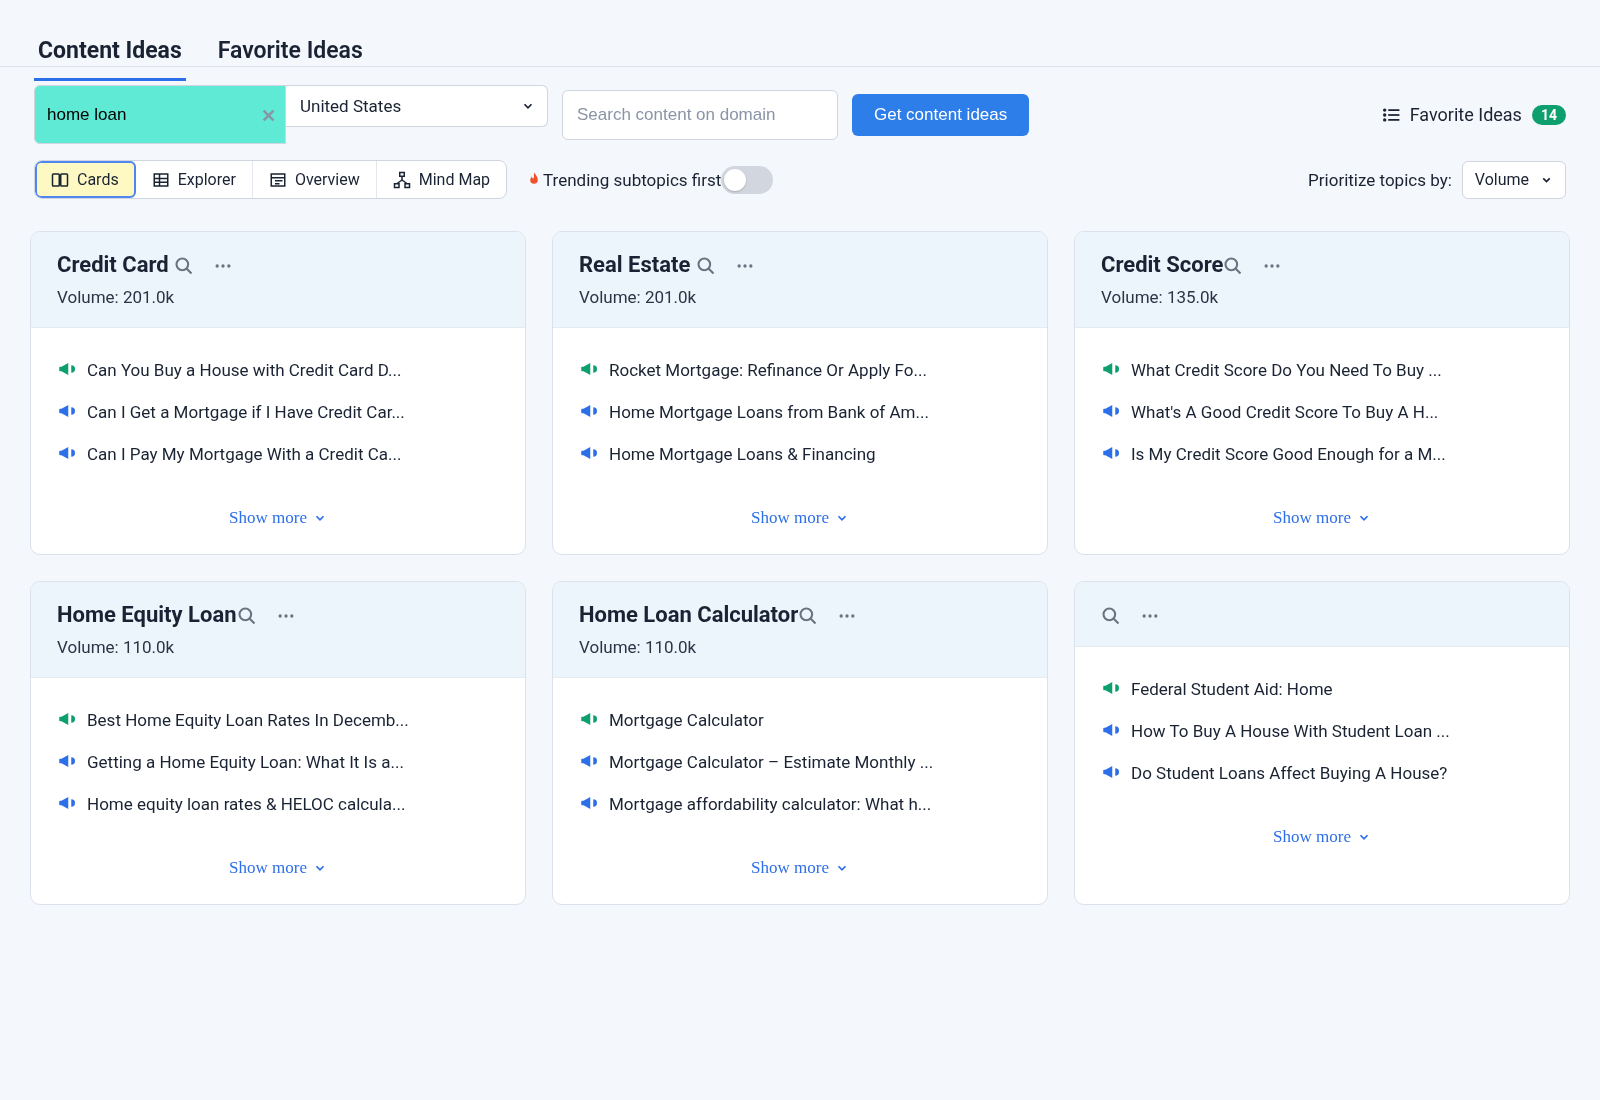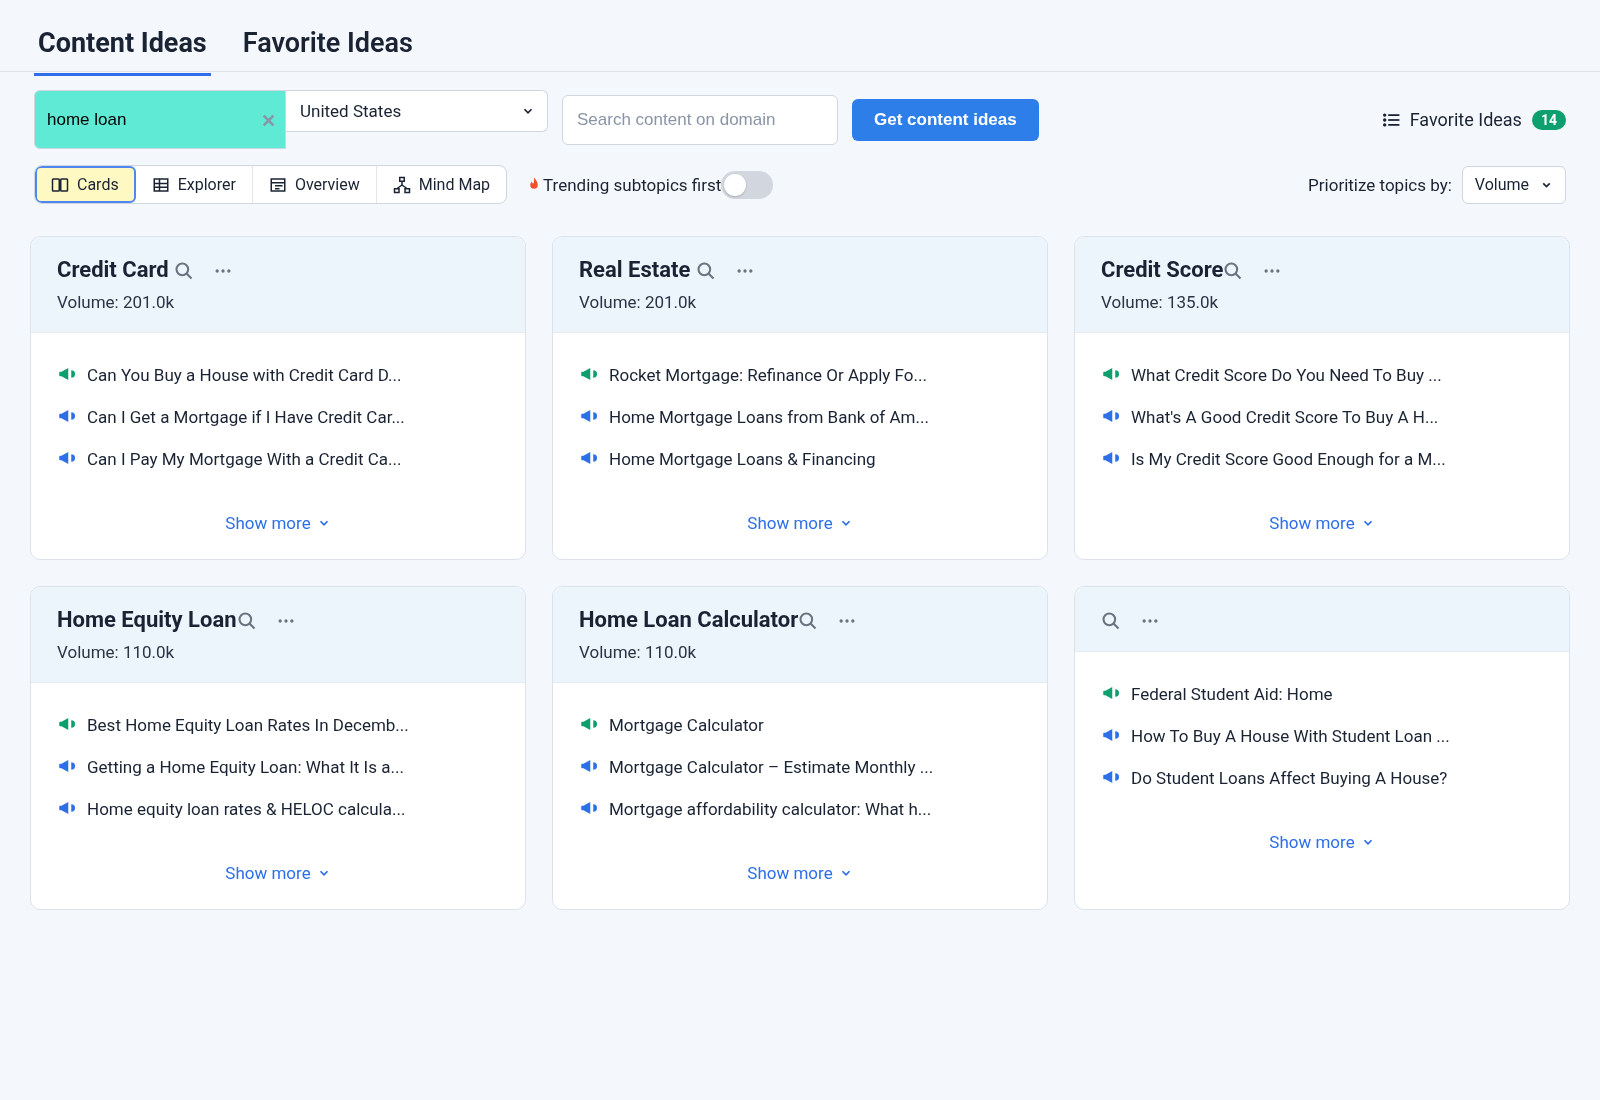--- a/index.html
+++ b/index.html
@@ -11,27 +11,27 @@
   }
   .page { width: 1600px; }
   .tabs {
     display: flex;
     gap: 28px;
     padding: 12px 34px 0 34px;
     border-bottom: 1px solid #dfe3e9;
   }
   .tab {
     padding: 10px 4px 14px 4px;
-    font-size: 27px;
+    font-size: 23px;
     font-weight: 700;
     color: #1a2333;
     cursor: pointer;
     border-bottom: 3px solid transparent;
     position: relative;
-    top: 5px;
+    top: 15px;
   }
   .tab.active { border-bottom-color: #2d6fe8; }
   .tab.inactive { font-weight: 600; color: #1a2333; }
   .controls-row {
     display: flex;
     align-items: center;
     gap: 14px;
     padding: 18px 34px 12px 34px;
   }
   .input-pair { display: flex; }
@@ -79,21 +79,21 @@
   }
   .search-input::placeholder { color: #8a94a6; }
   .primary-btn {
     background: #2d7ee8;
     color: #fff;
     border: none;
     border-radius: 6px;
     height: 42px;
     padding: 0 22px;
     font-size: 17px;
-    font-weight: 700;
+    font-weight: 400;
     cursor: pointer;
   }
   .spacer { flex: 1; }
   .fav-link {
     display: flex; align-items: center; gap: 10px;
     font-size: 18px; color: #1a2333; cursor: pointer;
   }
   .fav-link .badge {
     background: #0e9f6e; color: #fff; border-radius: 11px;
     padding: 2px 9px; font-size: 14px; font-weight: 700;
@@ -184,21 +184,21 @@
   }
   .idea-row .txt {
     overflow: hidden; text-overflow: ellipsis;
   }
   .mega svg { width: 18px; height: 18px; flex-shrink: 0; }
   .mega.green { color: #0e9f6e; }
   .mega.blue { color: #2d6fe8; }
   .card-foot {
     text-align: center; padding: 12px 0 26px 0;
     color: #2d6fe8; font-size: 17px; cursor: pointer;
-    display: flex; justify-content: center; align-items: center; gap: 6px;
+    display: flex; justify-content: center; align-items: center; gap: 6px; font-family: Liberation Serif, serif;
   }
   svg { display: block; }
 </style>
 </head>
 <body>
 
 <div class="page">
 
   <div class="tabs">
     <div class="tab active">Content Ideas</div>

